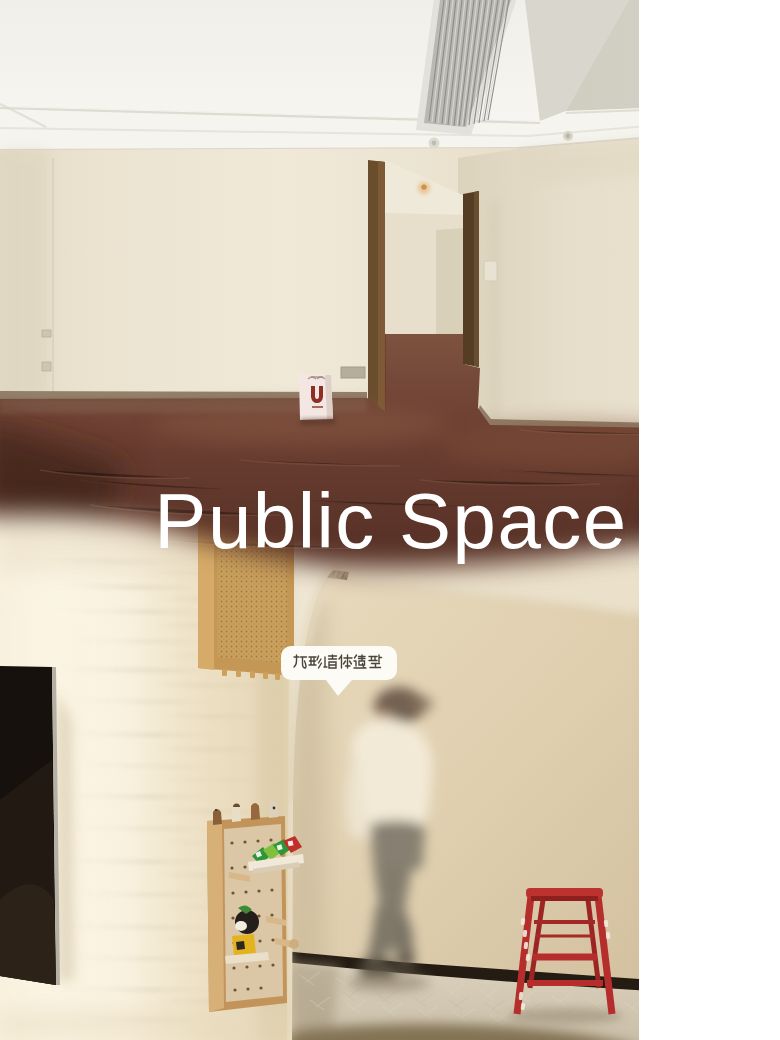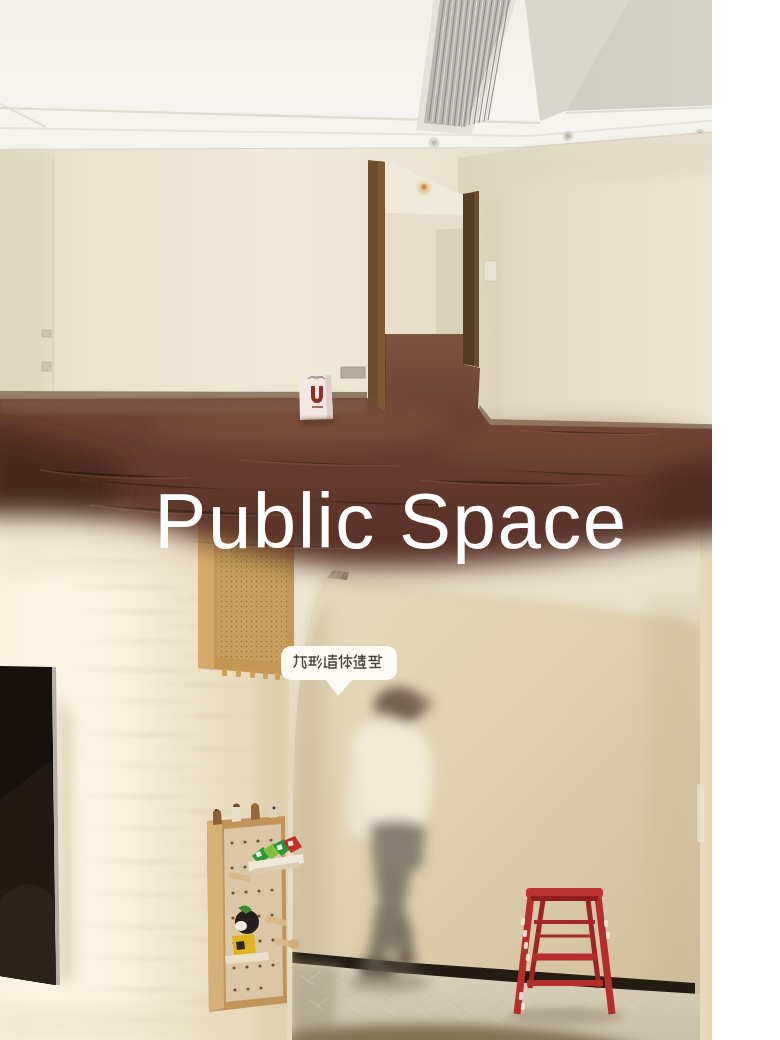--- a/index.html
+++ b/index.html
@@ -1,16 +1,16 @@
 <!DOCTYPE html>
 <html><head>
 <meta charset="utf-8">
 <style>
   html,body{margin:0;padding:0;background:#fff;}
-  #stage{position:relative;width:712px;height:1040px;overflow:hidden;font-family:"Liberation Sans",sans-serif;}
+  #stage{position:relative;width:639px;height:1040px;overflow:hidden;font-family:"Liberation Sans",sans-serif;}
   svg{display:block;}
 </style>
 </head>
 <body>
 <div id="stage">
 <svg width="780" height="1040" viewBox="0 0 780 1040">
 <defs>
   <linearGradient id="gCeil" x1="0" y1="0" x2="0" y2="1">
     <stop offset="0" stop-color="#f0efe9"></stop>
     <stop offset="0.55" stop-color="#f3f2ec"></stop>

